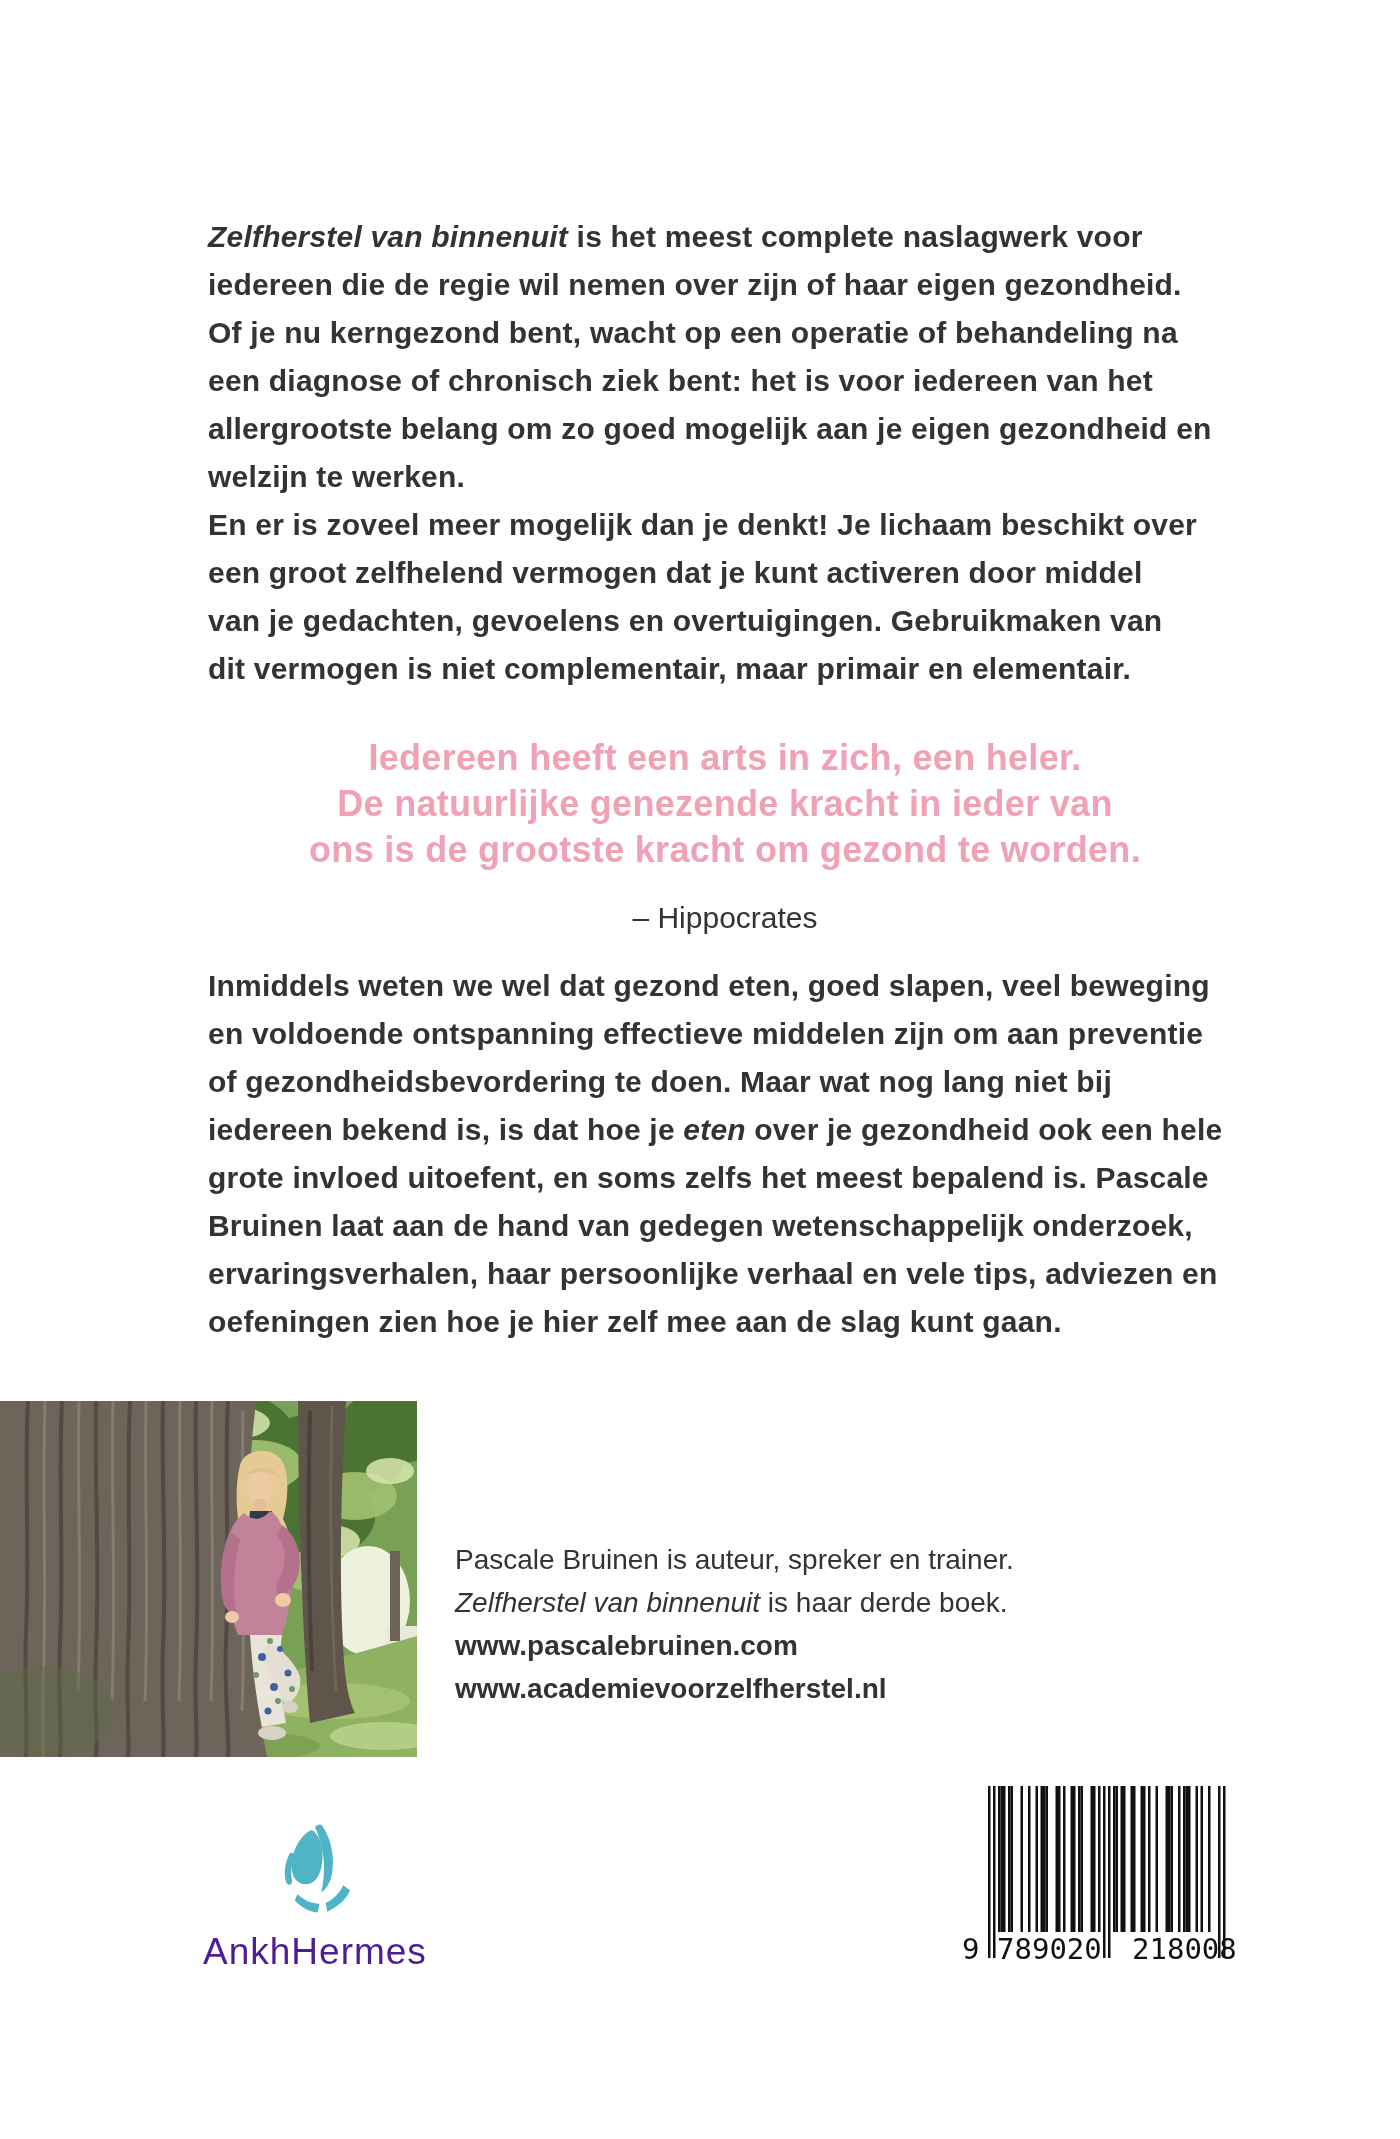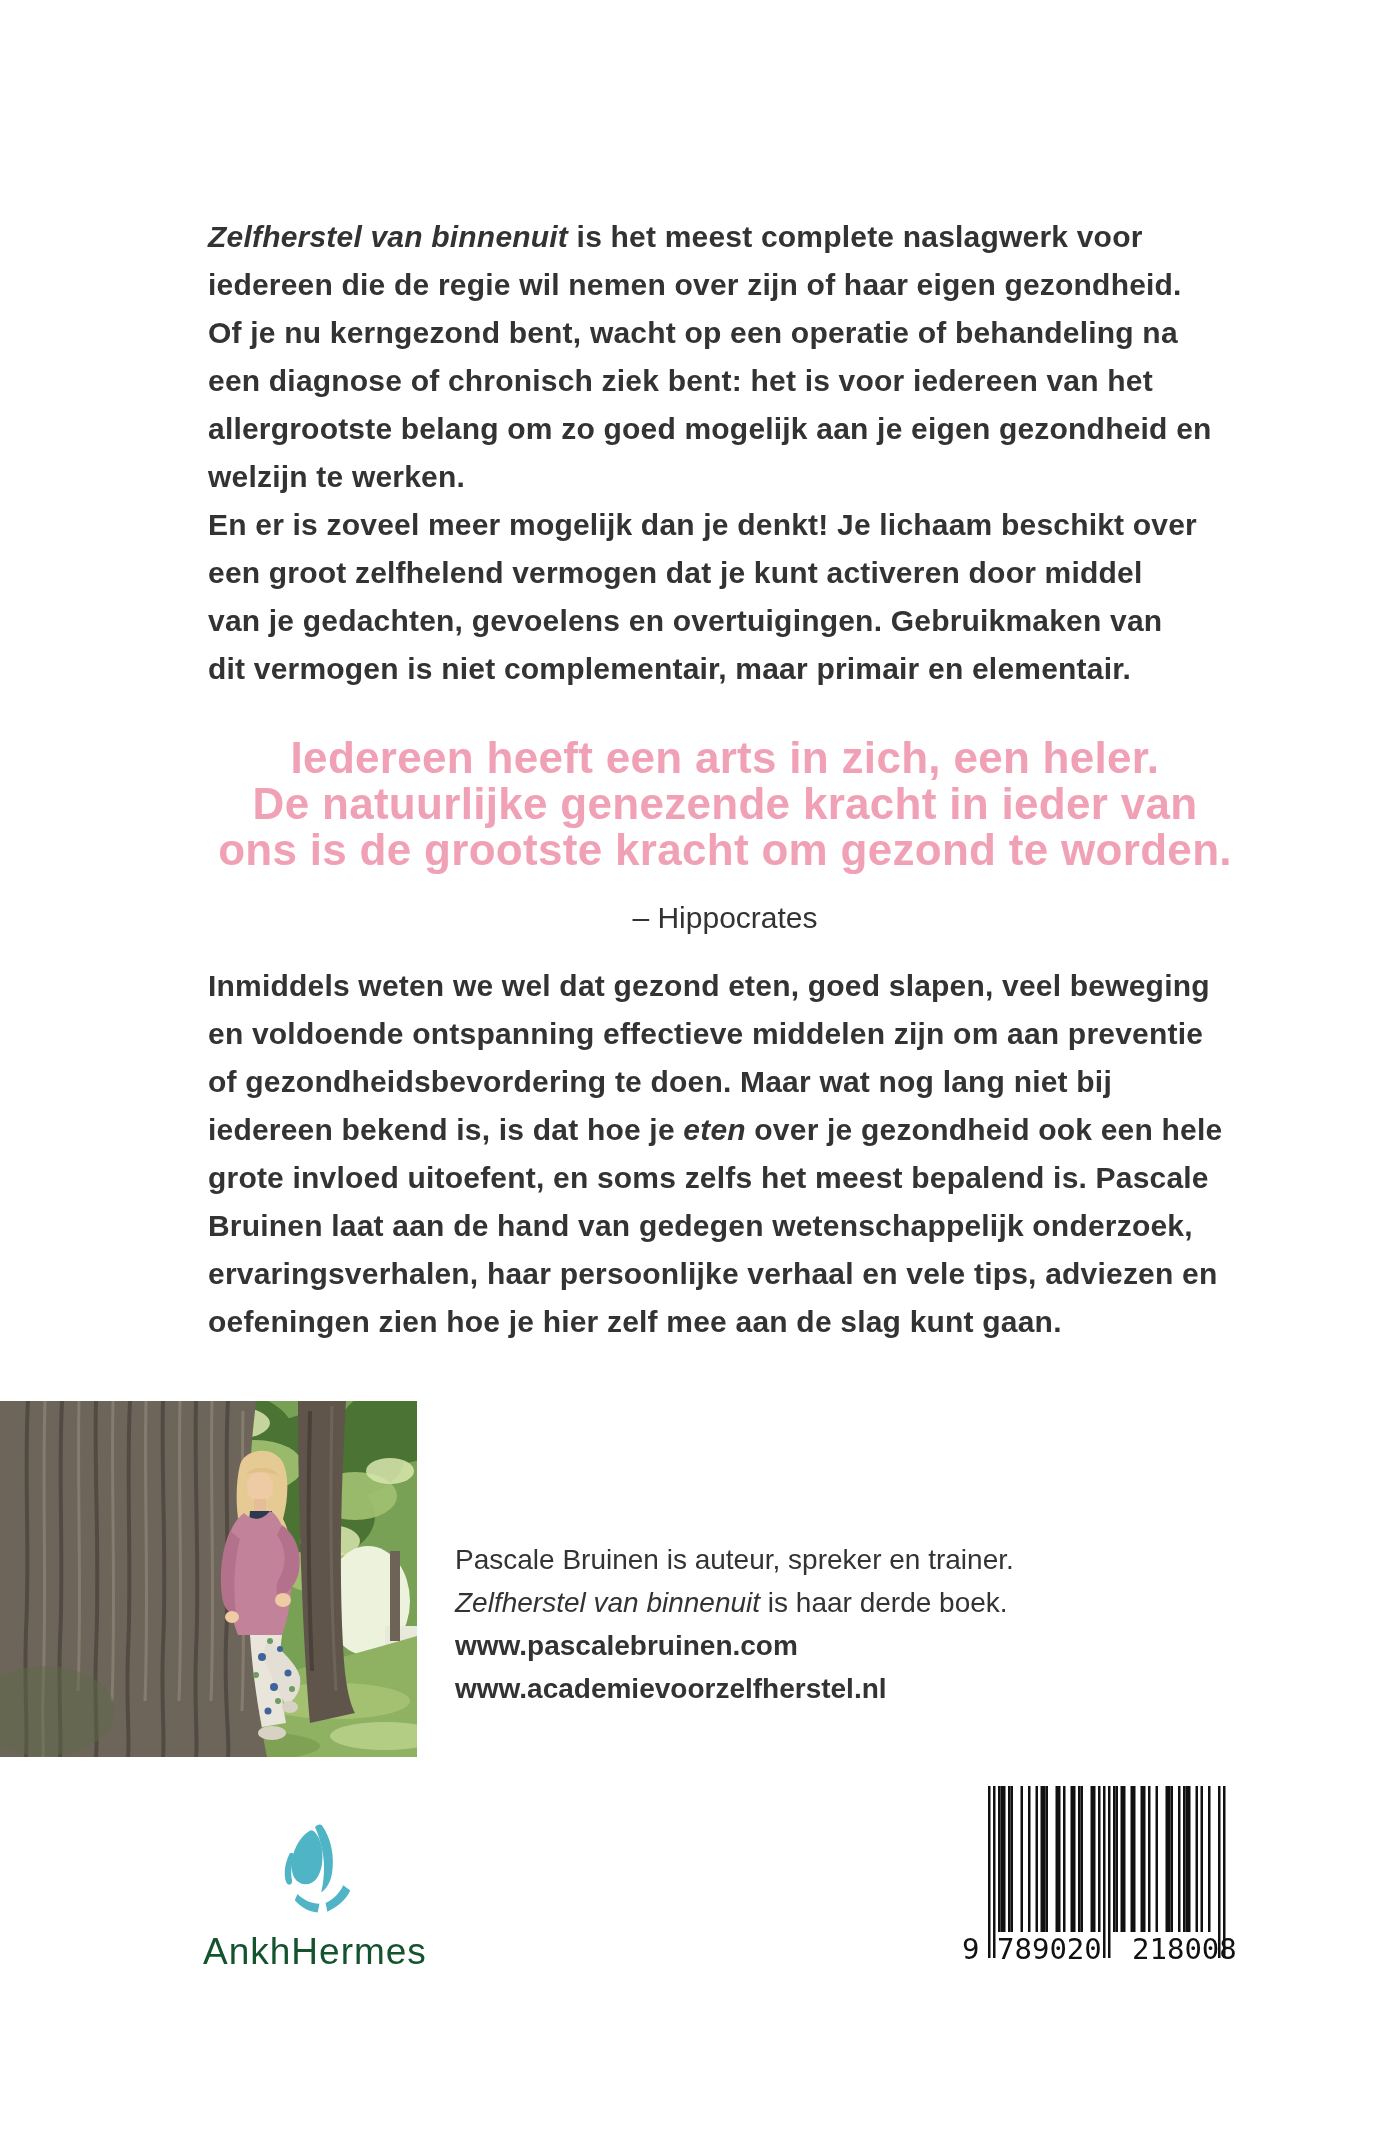--- a/index.html
+++ b/index.html
@@ -31,21 +31,21 @@
   .body-text em { font-style: italic; }
   .intro  { top: 213px; }
   .desc   { top: 962px; }
 
   .quote {
     position: absolute;
     left: 50px;
     top: 735px;
     width: 1350px;
     text-align: center;
-    font-size: 44px;
+    font-size: 36px;
     line-height: 46px;
     font-weight: bold;
     letter-spacing: 0.3px;
     color: #F0A1B6;
     white-space: pre-line;
   }
   .attribution {
     position: absolute;
     left: 50px;
     top: 896px;
@@ -80,21 +80,21 @@
     position: absolute;
     left: 203px;
     top: 1820px;
     width: 210px;
     text-align: center;
   }
   .publisher svg { display: block; margin: 0 auto 6px auto; }
   .publisher-name {
     font-size: 37px;
     letter-spacing: 1px;
-    color: #14532d;
+    color: #4c1d95;
     line-height: 40px;
     text-align: center;
   }
 
   .barcode {
     position: relative;
     position: absolute;
     left: 958px;
     top: 1786px;
     width: 272px;

